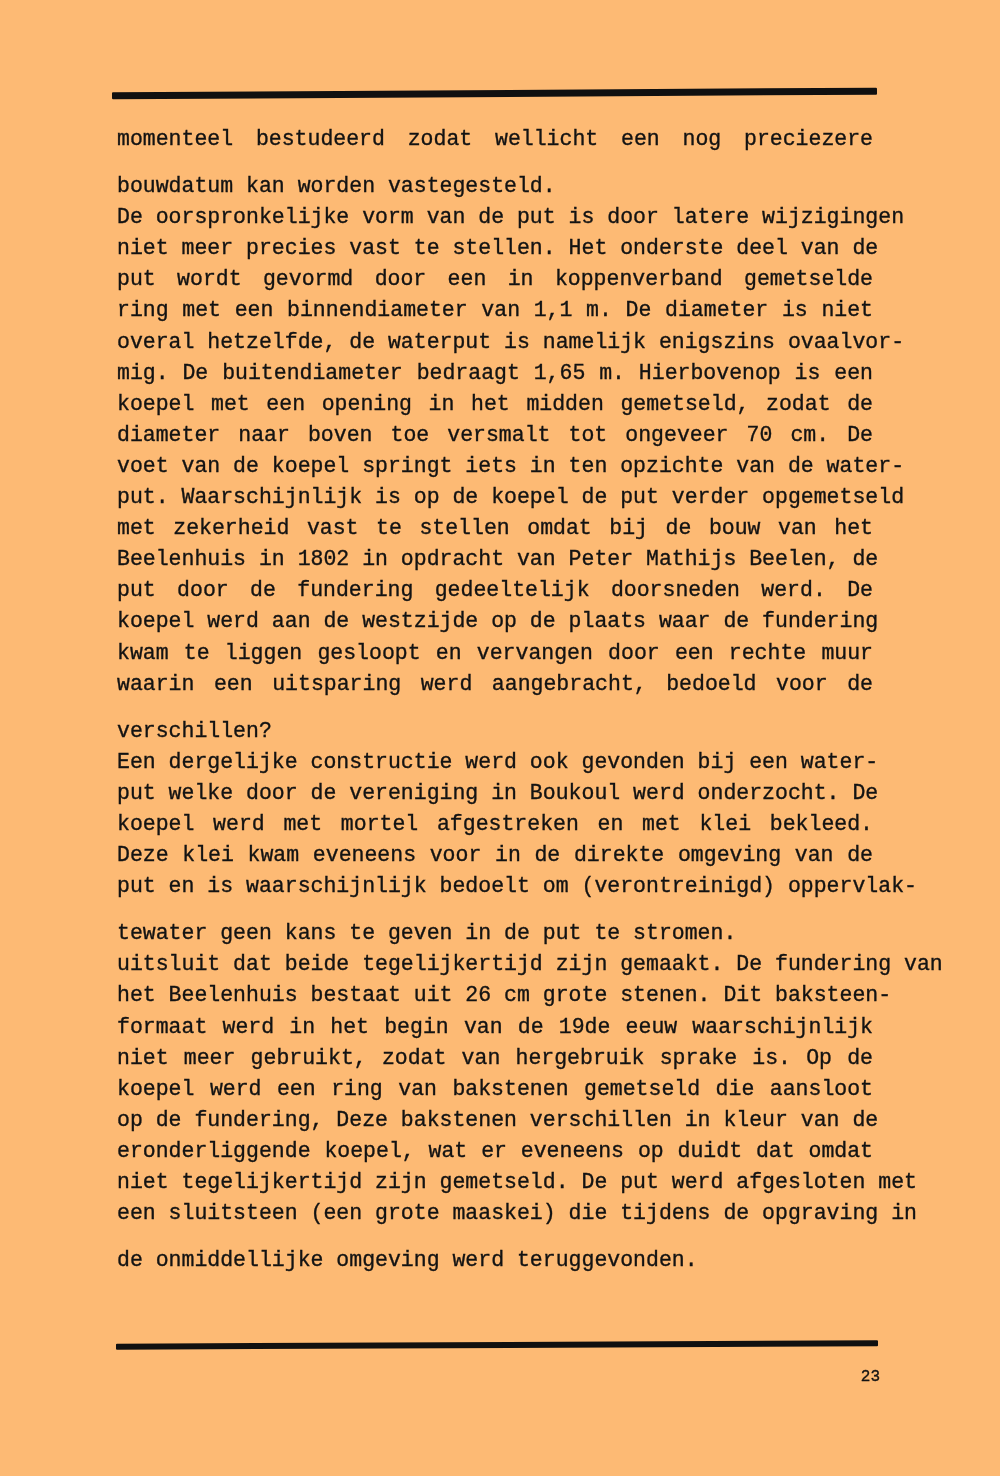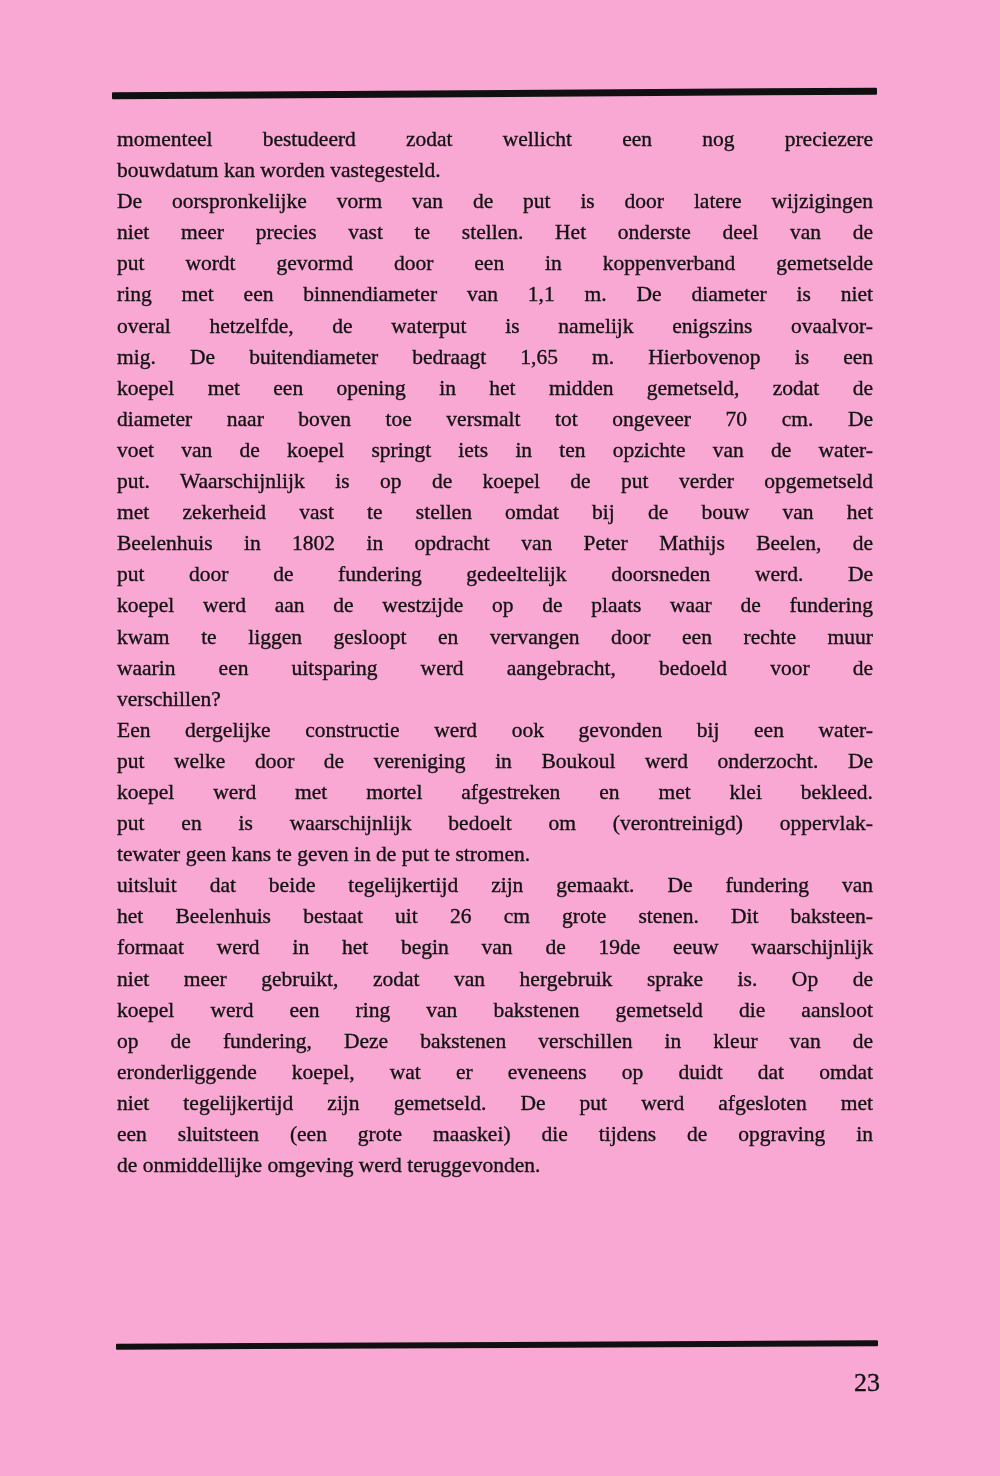--- a/index.html
+++ b/index.html
@@ -4,22 +4,22 @@
 <style>
   html, body {
     margin: 0;
     padding: 0;
     background: #e8e8e8;
   }
   .page {
     position: relative;
     width: 1000px;
     height: 1476px;
-    background: #f9a8d4;
-    font-family: Liberation Serif, serif;
+    background: #fdba74;
+    font-family: Liberation Mono, monospace;
     color: #131313;
     overflow: hidden;
   }
   .rule {
     position: absolute;
     background: #101010;
     border-radius: 1px;
   }
   .rule-top {
     left: 112px;
@@ -46,26 +46,27 @@
     line-height: 31.1px;
     font-weight: normal;
     -webkit-text-stroke: 0.35px #131313;
     text-align: justify;
     text-align-last: justify;
     white-space: nowrap;
   }
   .line.last {
     text-align: right;
     text-align-last: left;
+    margin-top: 16px;
   }
   .page-number {
     position: absolute;
     right: 120px;
     top: 1368px;
-    font-size: 26px;
+    font-size: 16px;
     -webkit-text-stroke: 0.35px #131313;
   }
 </style>
 </head>
 <body>
 
 <div class="page">
   <div class="rule rule-top"></div>
 
   <div class="textblock">
@@ -86,20 +87,21 @@
     <div class="line">Beelenhuis in 1802 in opdracht van Peter Mathijs Beelen, de</div>
     <div class="line">put door de fundering gedeeltelijk doorsneden werd. De</div>
     <div class="line">koepel werd aan de westzijde op de plaats waar de fundering</div>
     <div class="line">kwam te liggen gesloopt en vervangen door een rechte muur</div>
     <div class="line">waarin een uitsparing werd aangebracht, bedoeld voor de</div>
     <div class="line last">verschillen?</div>
 
     <div class="line">Een dergelijke constructie werd ook gevonden bij een water-</div>
     <div class="line">put welke door de vereniging in Boukoul werd onderzocht. De</div>
     <div class="line">koepel werd met mortel afgestreken en met klei bekleed.</div>
+    <div class="line">Deze klei kwam eveneens voor in de direkte omgeving van de</div>
     <div class="line">put en is waarschijnlijk bedoelt om (verontreinigd) oppervlak-</div>
     <div class="line last">tewater geen kans te geven in de put te stromen.</div>
 
     <div class="line">uitsluit dat beide tegelijkertijd zijn gemaakt. De fundering van</div>
     <div class="line">het Beelenhuis bestaat uit 26 cm grote stenen. Dit baksteen-</div>
     <div class="line">formaat werd in het begin van de 19de eeuw waarschijnlijk</div>
     <div class="line">niet meer gebruikt, zodat van hergebruik sprake is. Op de</div>
     <div class="line">koepel werd een ring van bakstenen gemetseld die aansloot</div>
     <div class="line">op de fundering, Deze bakstenen verschillen in kleur van de</div>
     <div class="line">eronderliggende koepel, wat er eveneens op duidt dat omdat</div>

